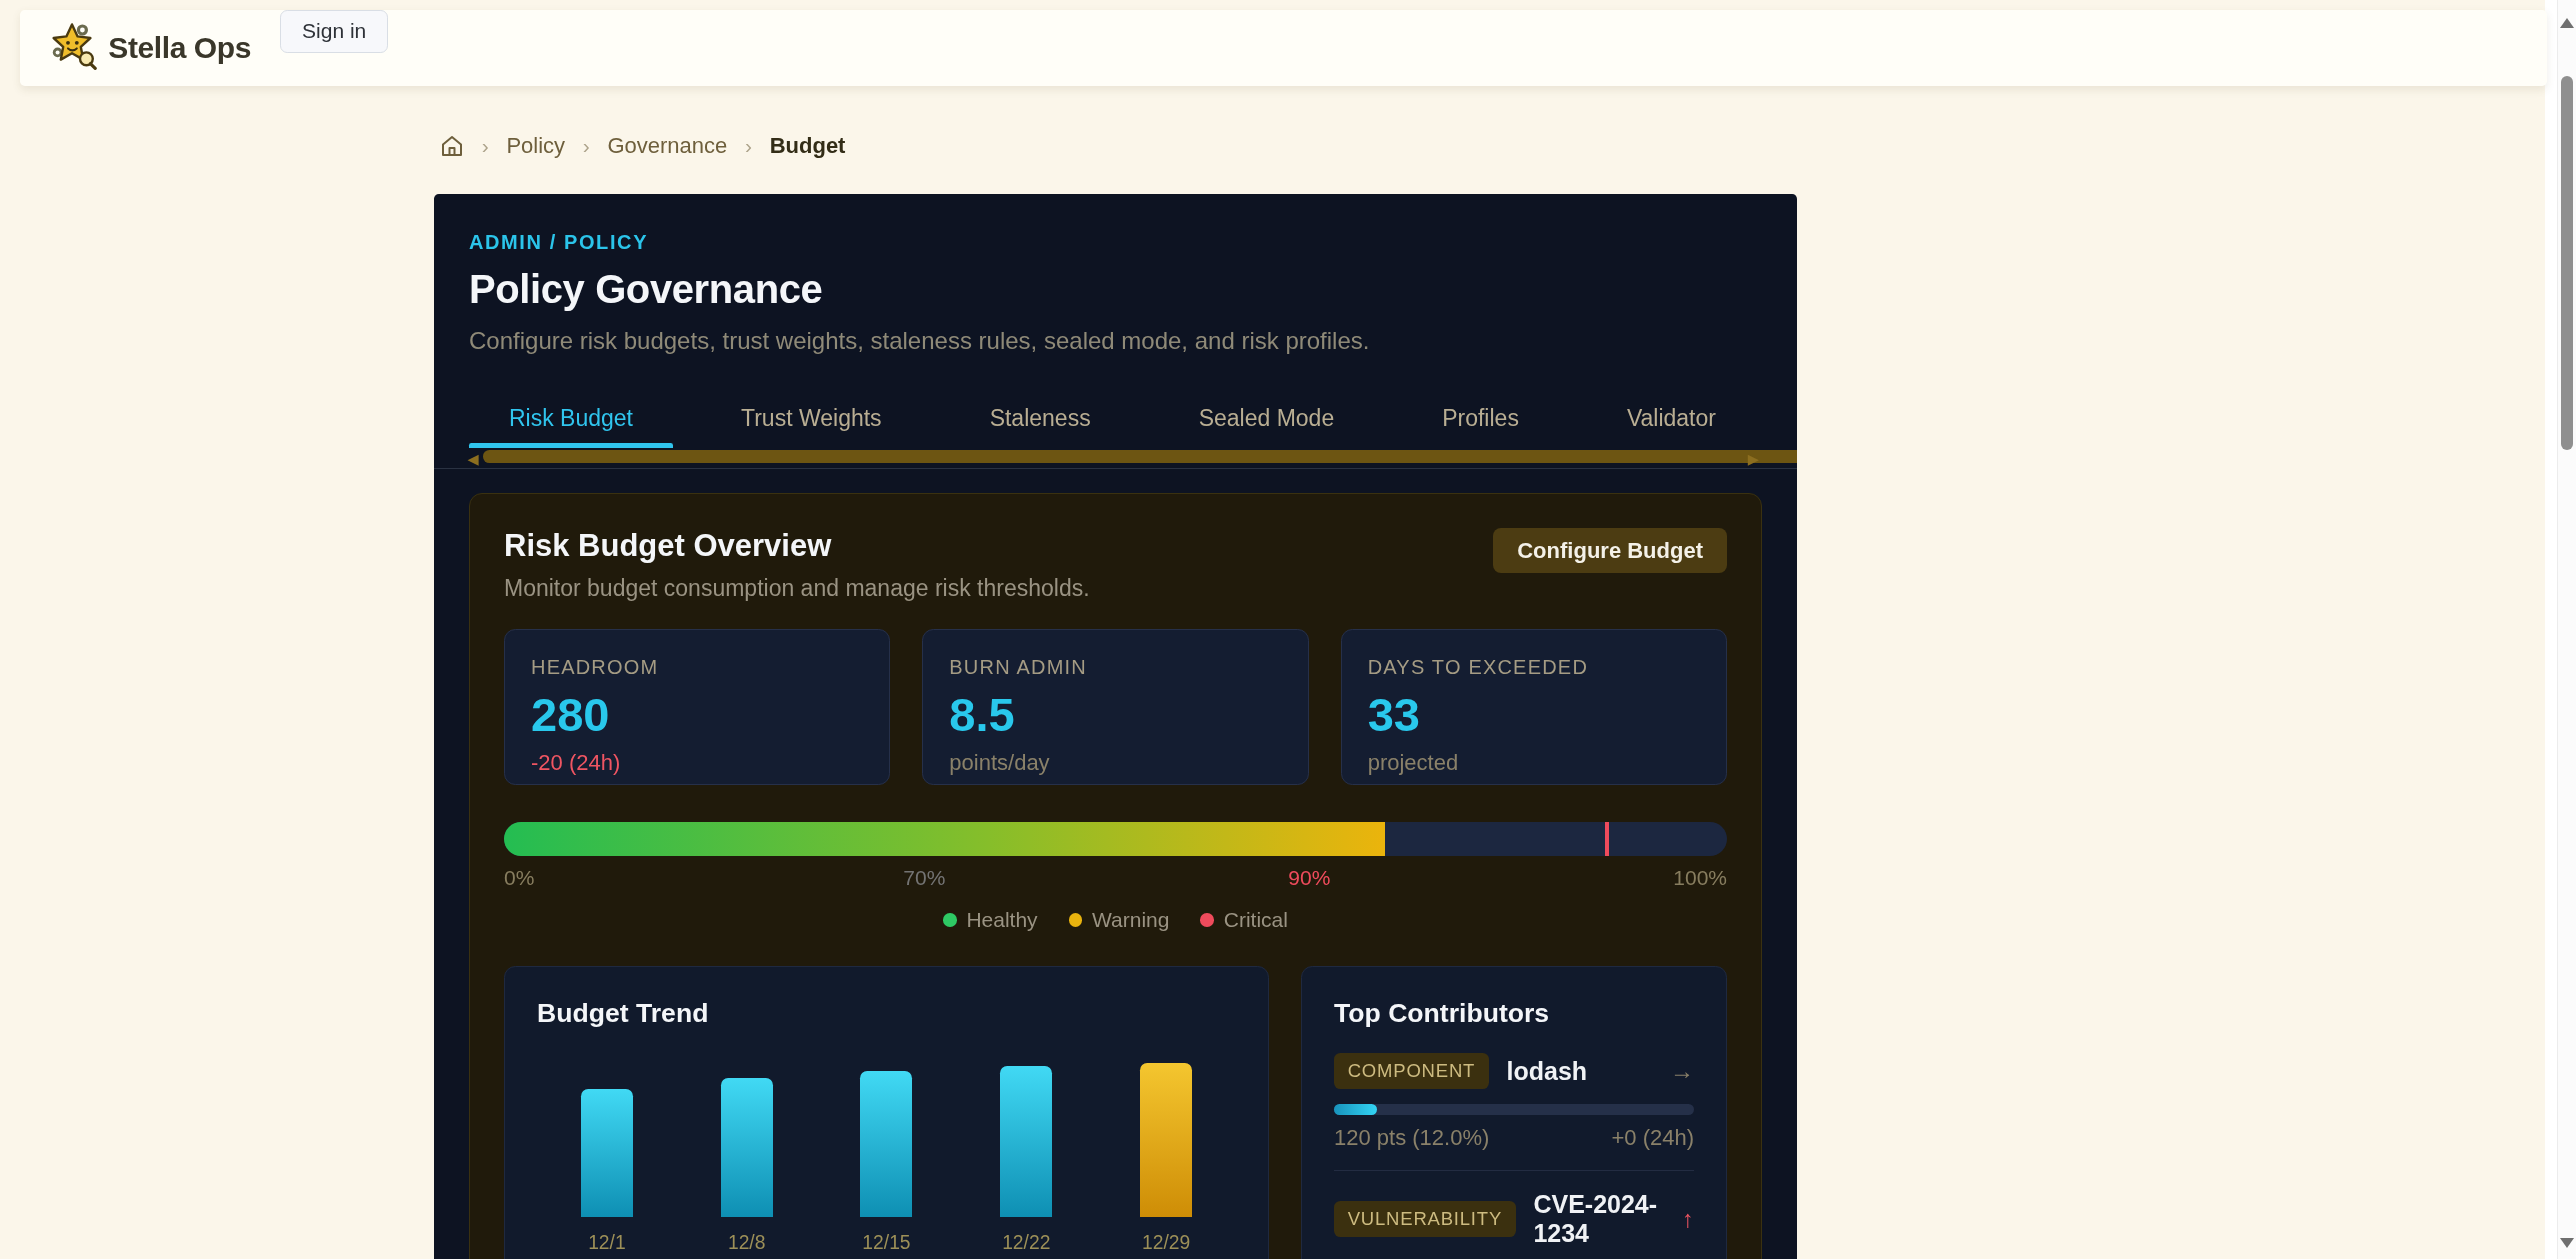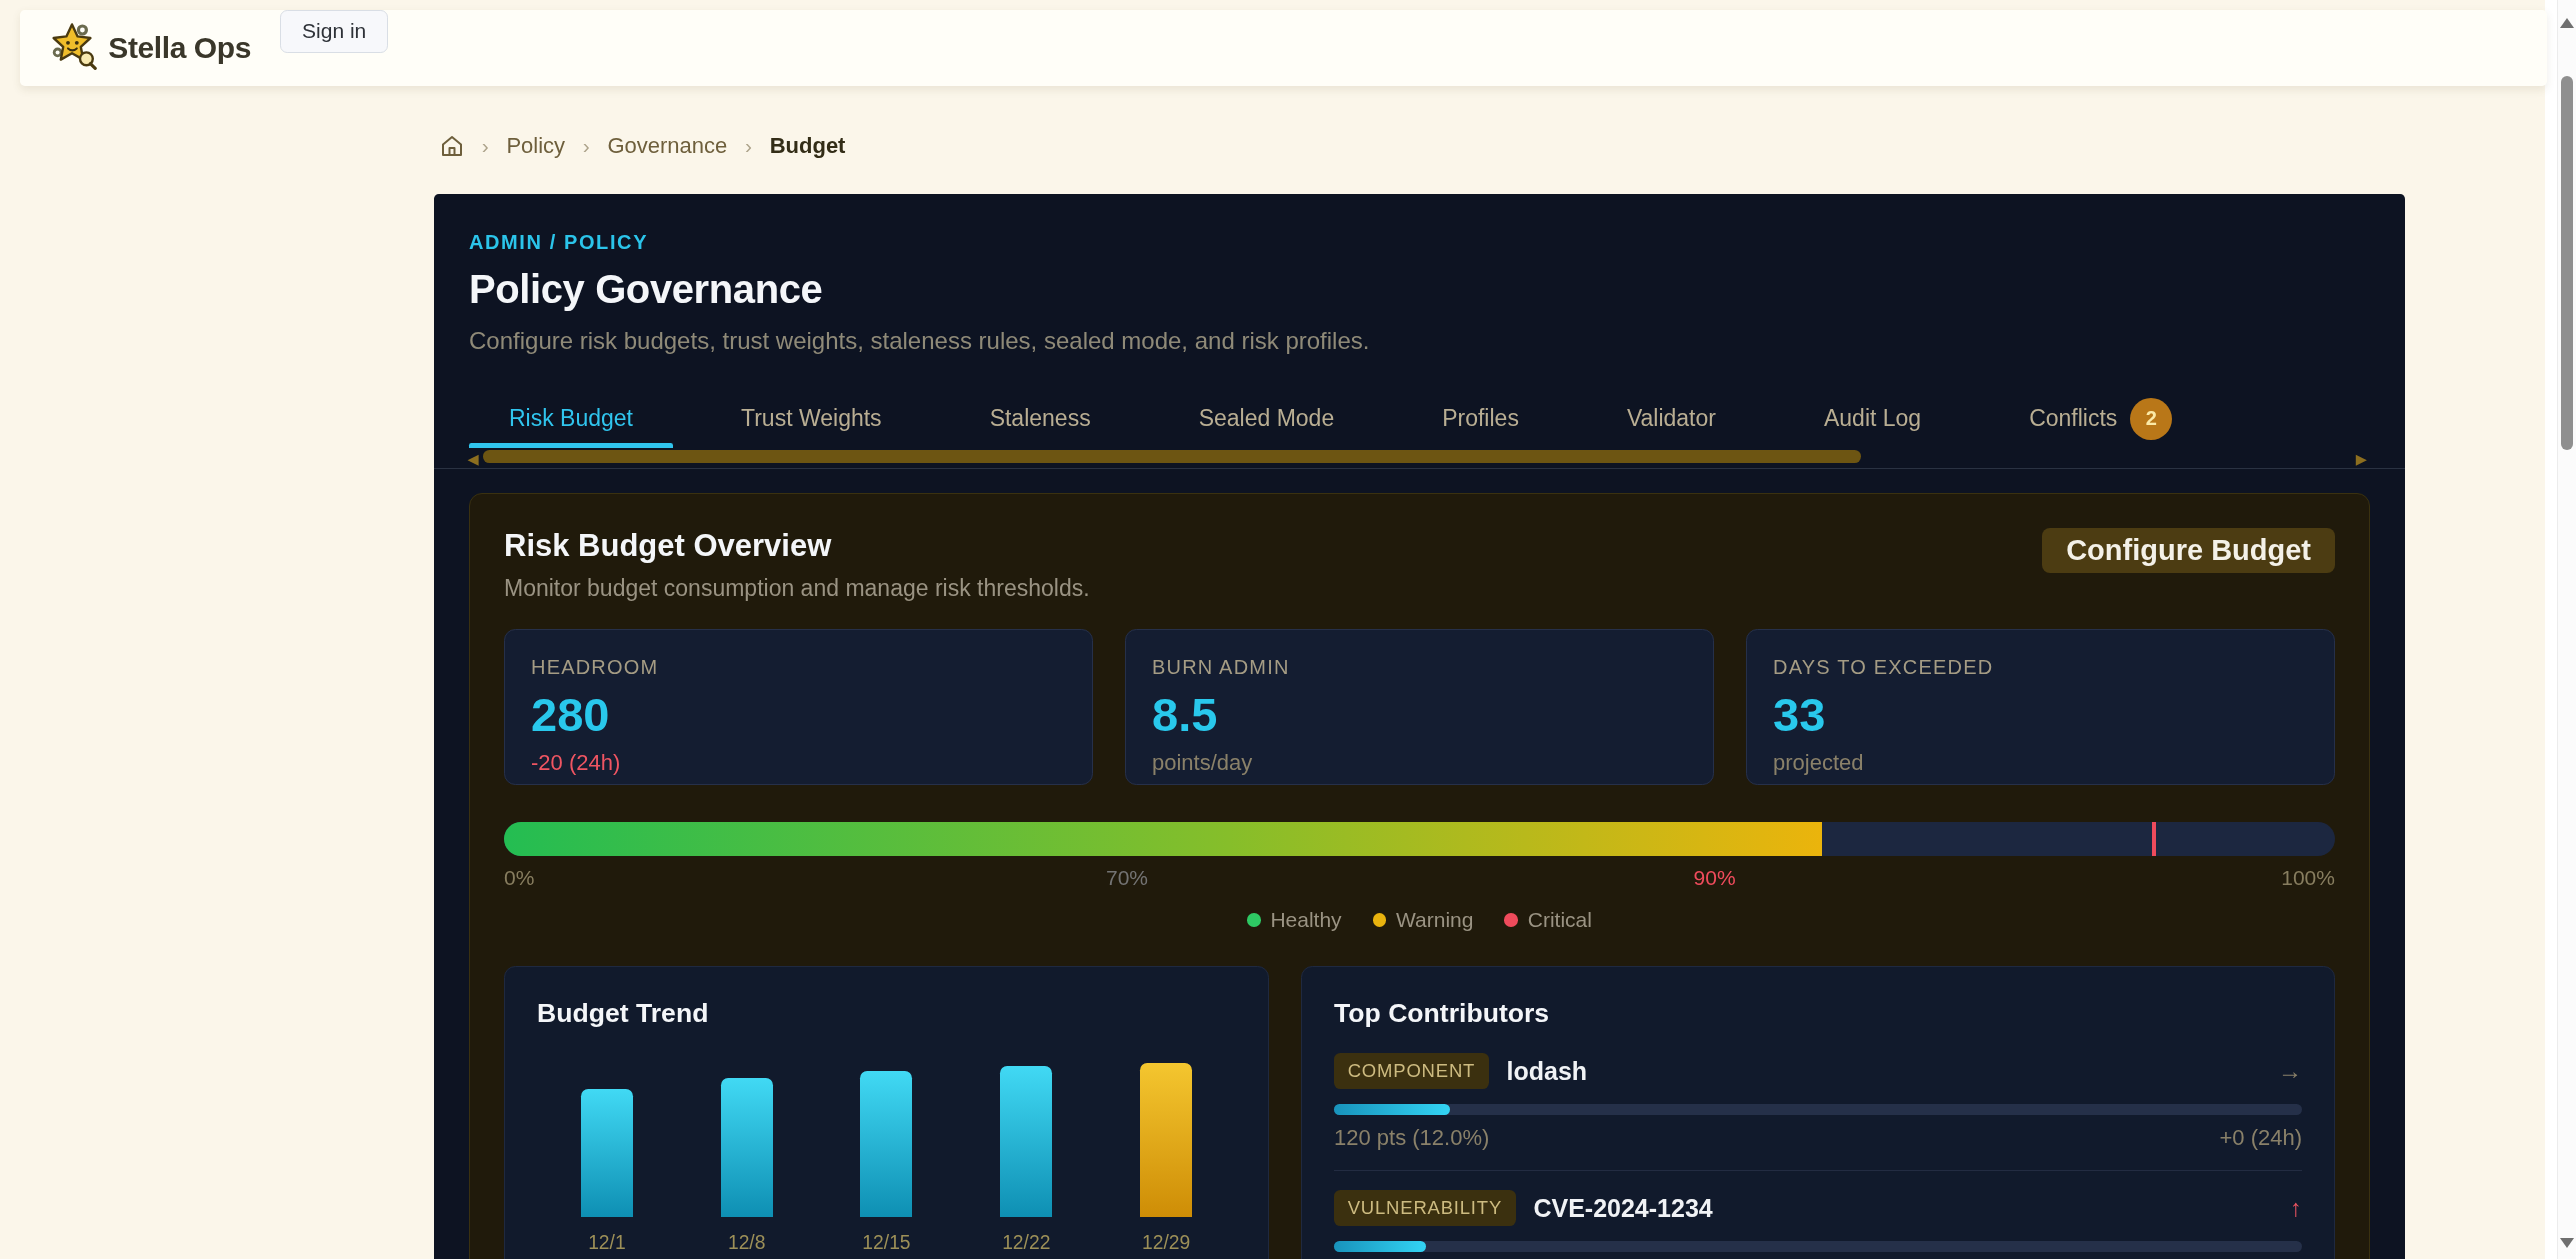--- a/index.html
+++ b/index.html
@@ -18,21 +18,21 @@
     display:flex; align-items:center; cursor:pointer; }
 
   
   .breadcrumb { position:absolute; left:440px; top:133px; display:flex; align-items:center; gap:17.7px; }
   .crumb-link { font-size:22px; color:#6E5F3C; cursor:pointer; }
   .crumb-current { font-size:22px; color:#332D17; font-weight:700; }
   .crumb-sep { font-size:21px; color:#ADA38B; }
   .home-icon svg { display:block; }
 
   
-  .hero { position:absolute; left:434px; top:194px; width:1971px; height:1066px;
+  .hero { position:absolute; left:434px; top:194px; width:1363px; height:1066px;
     background:#0D1322; border-radius:4.8px 4.8px 0 0; overflow:hidden; }
   .hero-inner { padding:37px 35px 0 35px; }
   .eyebrow { font-size:20px; font-weight:700; letter-spacing:1.6px; color:#2BC4EA; }
   .hero-title { margin-top:13px; font-size:40px; font-weight:700; color:#F4F6F9; letter-spacing:-0.4px; }
   .hero-sub { margin-top:14.5px; font-size:24px; color:#8F8A78; }
 
   
   .tabs { margin-top:35px; display:flex; align-items:flex-end; gap:28px; height:58px; }
   .tab { padding:0 40px; height:100%; display:flex; align-items:center; gap:13px;
     font-size:23px; color:#B9AE93; cursor:pointer; white-space:nowrap; position:relative; }
@@ -51,21 +51,21 @@
     background:#6D5512; border-radius:6.4px; }
   .tab-divider { height:0.8px; background:#2A3242; margin:1.6px -35px 0 -35px; }
 
   
   .overview { margin:24px 0 0 0; background:#201A0B; border:0.8px solid #3A3110; border-radius:13px;
     padding:34px; min-height:805px; }
   .ov-head { display:flex; justify-content:space-between; align-items:flex-start; }
   .ov-title { font-size:31px; font-weight:700; color:#F4F6F9; }
   .ov-sub { margin-top:11.3px; font-size:23px; color:#9A9383; }
   .configure-btn { height:45px; padding:0 24px; background:#4C3C12; border:none; border-radius:8px;
-    color:#F4F1E8; font-size:29px; font-weight:700; cursor:pointer; font-family:inherit; }
+    color:#F4F1E8; font-size:22px; font-weight:700; cursor:pointer; font-family:inherit; }
 
   
   .metrics { display:flex; gap:32px; margin-top:27px; }
   .metric { flex:1; height:156px; background:#141D31; border:0.8px solid #26304A; border-radius:11.3px;
     padding:26px 26px; }
   .metric-label { font-size:20px; color:#A59C84; letter-spacing:1.2px; }
   .metric-value { margin-top:8px; font-size:47px; font-weight:700; }
   .metric-sub { margin-top:8px; font-size:22px; color:#8A8169; }
 
   

